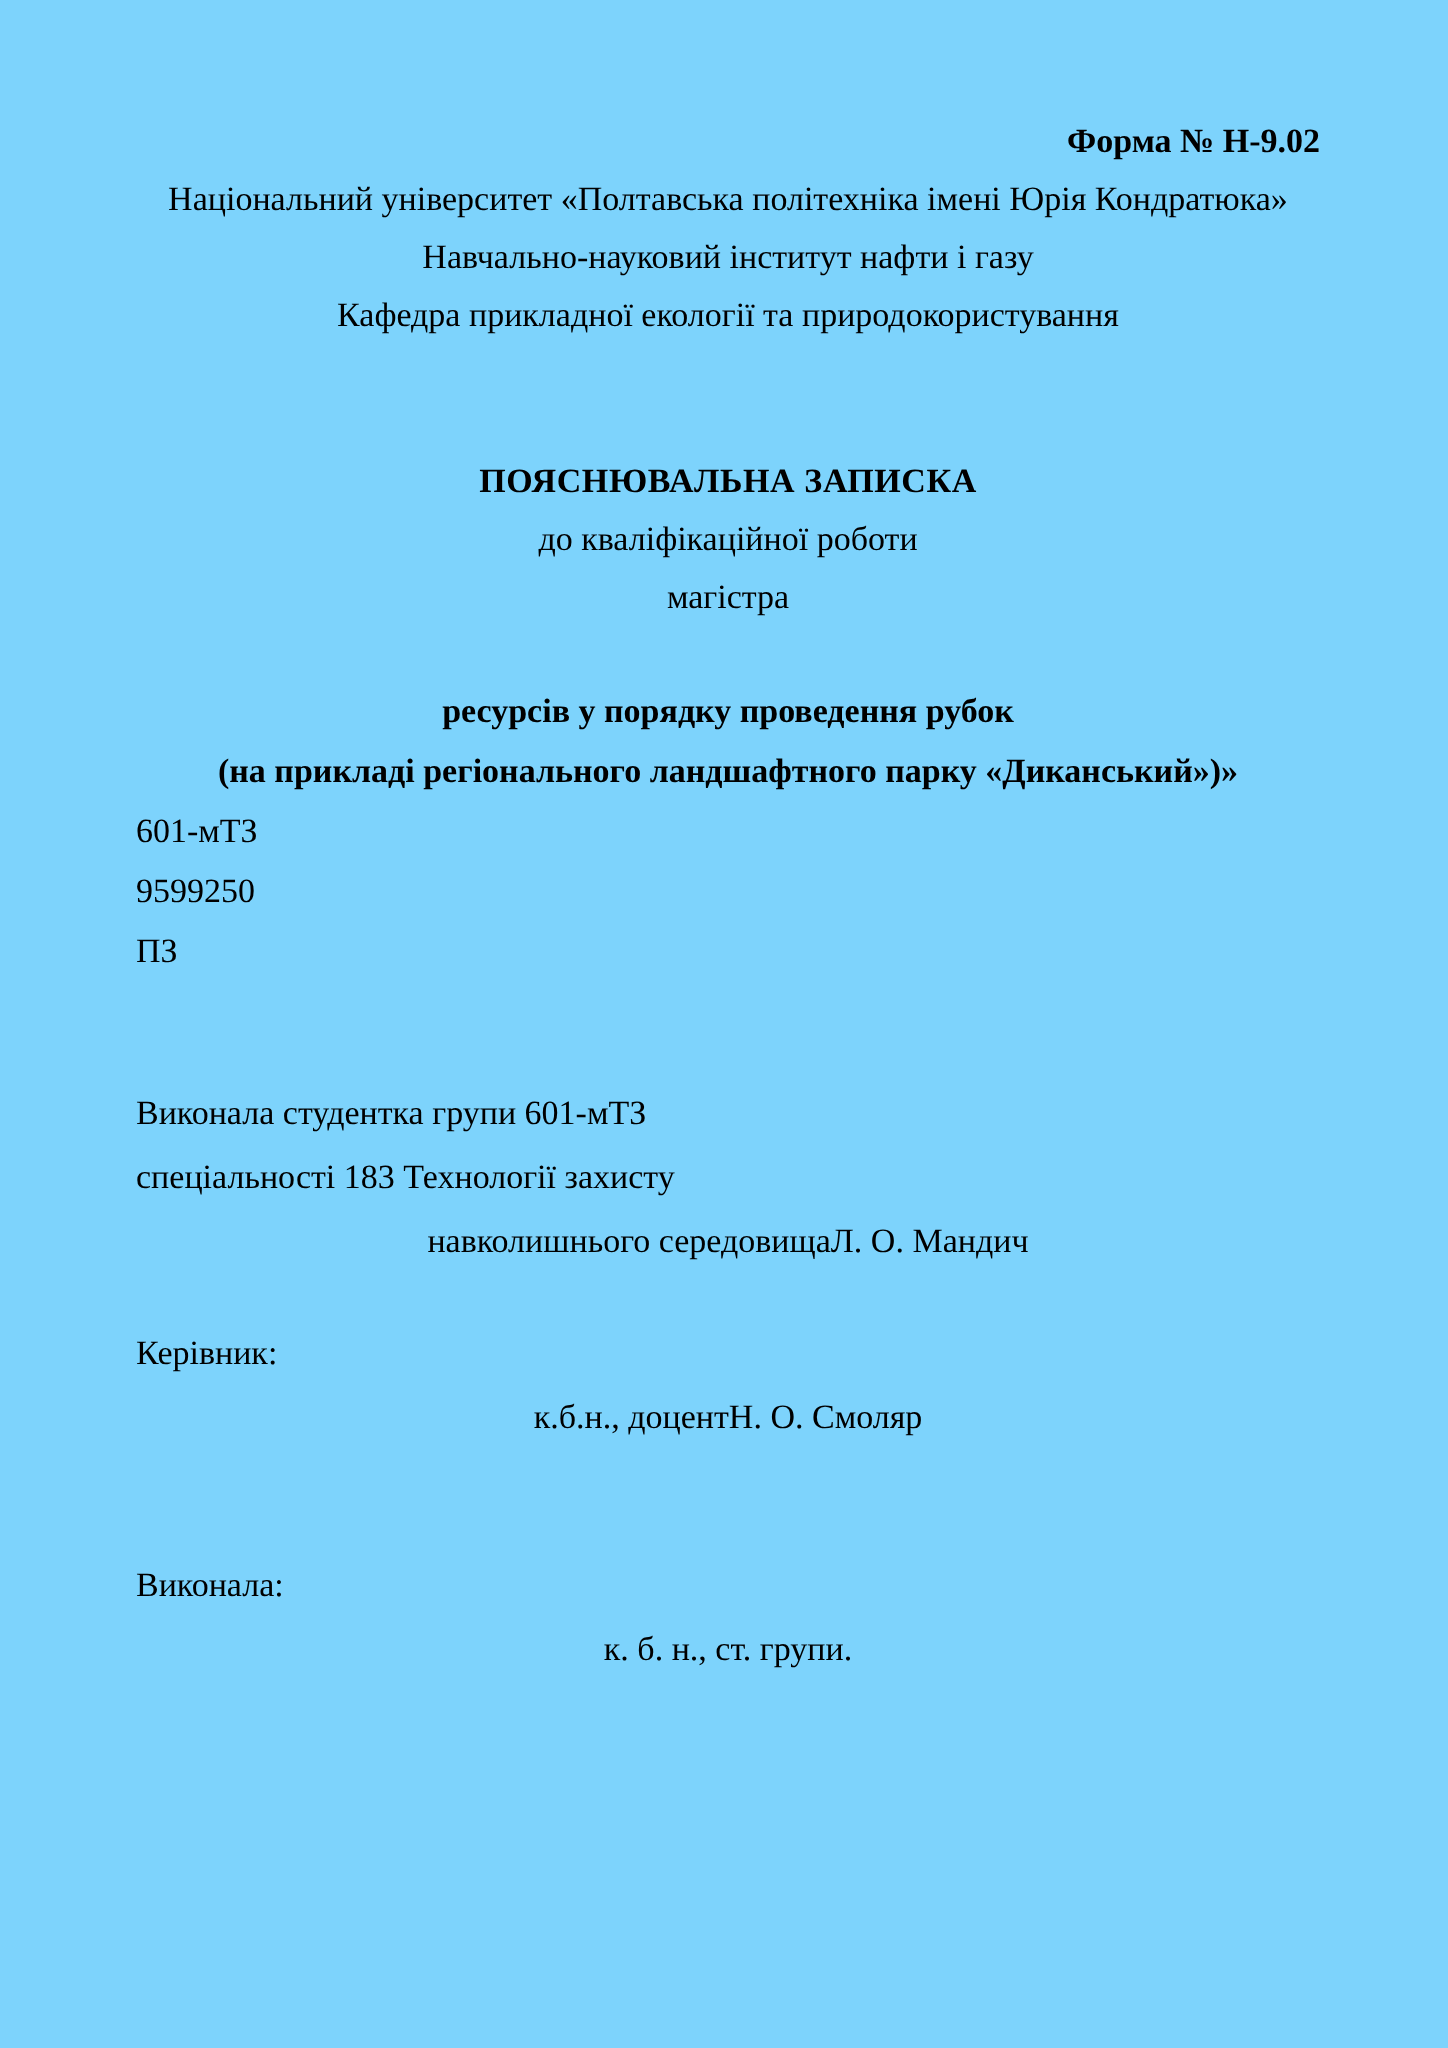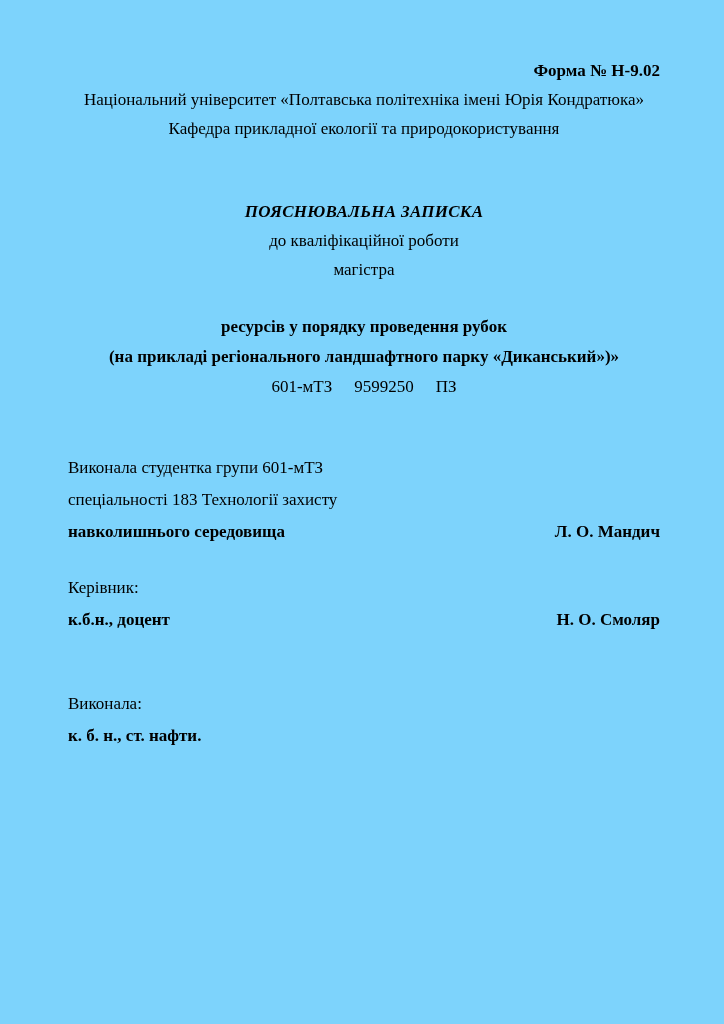--- a/index.html
+++ b/index.html
@@ -19,61 +19,61 @@
   .right  { text-align: right; }
   .center { text-align: center; }
   .bold   { font-weight: bold; }
 
   .header-block .line { margin: 0; }
   .university { margin-top: 9px; }
   .institute  { margin-top: 6px; }
   .department { margin-top: 6px; }
 
   .doc-title-block { margin-top: 54px; }
-  .doc-title { font-weight: bold; letter-spacing: 0.3px; font-style: italic; }
+  .doc-title { font-weight: bold; letter-spacing: 0.3px; }
 
   .topic-block { margin-top: 28px; line-height: 30px; }
   .topic-bold { font-weight: bold; }
 
   .code-line {
     display: flex;
     justify-content: center;
-    gap: 22px;
     line-height: 30px;
+    flex-direction: column;
   }
 
   .people-block { line-height: 32px; }
   .author-block { margin-top: 50px; }
   .supervisor-block { margin-top: 24px; }
   .reviewer-block { margin-top: 52px; }
 
   .split-row {
     display: flex;
-    justify-content: space-between;
+    justify-content: center;
     align-items: baseline;
-    font-weight: bold;
   }
 
   .footer {
     position: absolute;
     left: 0;
     right: 0;
     top: 916px;
     text-align: center;
   }
 </style>
 </head>
 <body>
 
 <div class="page">
 
   <div class="right bold">Форма № Н-9.02</div>
 
   <div class="header-block">
     <div class="center line university">Національний університет «Полтавська політехніка імені Юрія Кондратюка»</div>
+    <div class="center line institute">Навчально-науковий інститут нафти і газу</div>
     <div class="center line department">Кафедра прикладної екології та природокористування</div>
   </div>
 
   <div class="doc-title-block">
     <div class="center doc-title">ПОЯСНЮВАЛЬНА ЗАПИСКА</div>
     <div class="center">до кваліфікаційної роботи</div>
     <div class="center">магістра</div>
   </div>
 
   <div class="topic-block">
@@ -99,18 +99,18 @@
     <div>Керівник:</div>
     <div class="split-row">
       <span>к.б.н., доцент</span>
       <span>Н. О. Смоляр</span>
     </div>
   </div>
 
   <div class="people-block reviewer-block">
     <div>Виконала:</div>
     <div class="split-row">
-      <span>к. б. н., ст. нафти.</span>
+      <span>к. б. н., ст. групи.</span>
     </div>
   </div>
 
 
 </div>
 
 </body></html>

